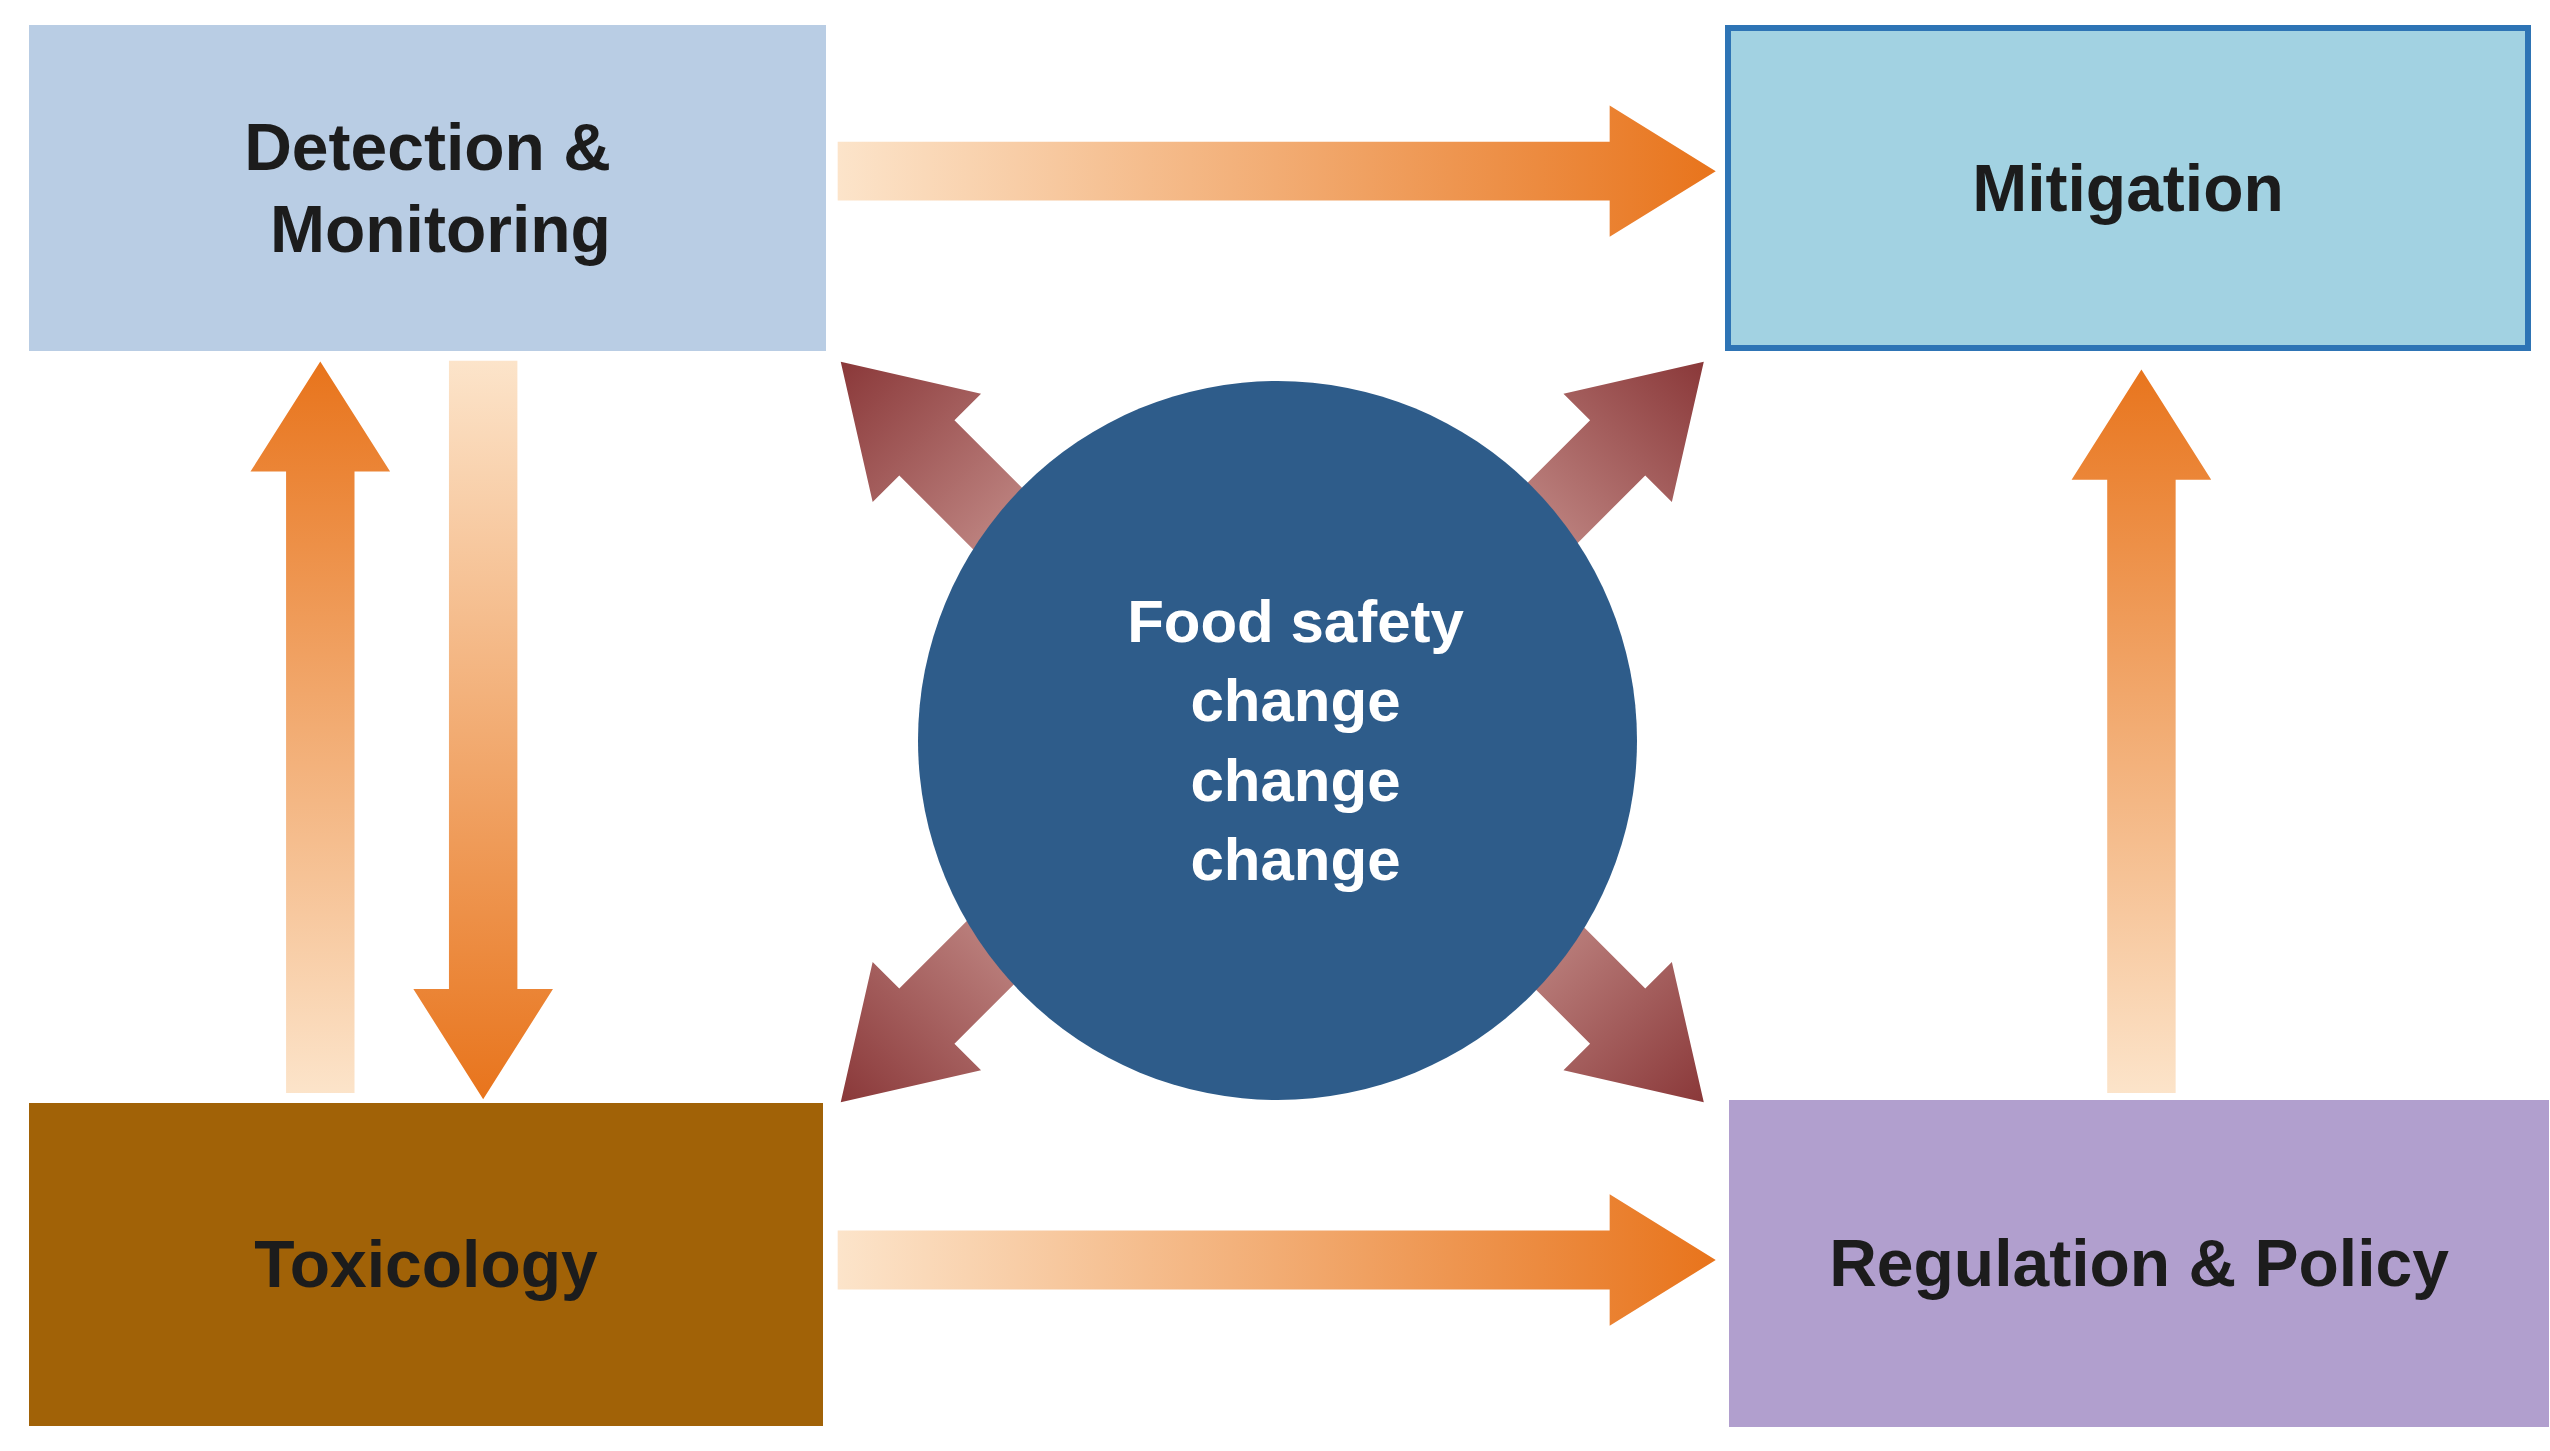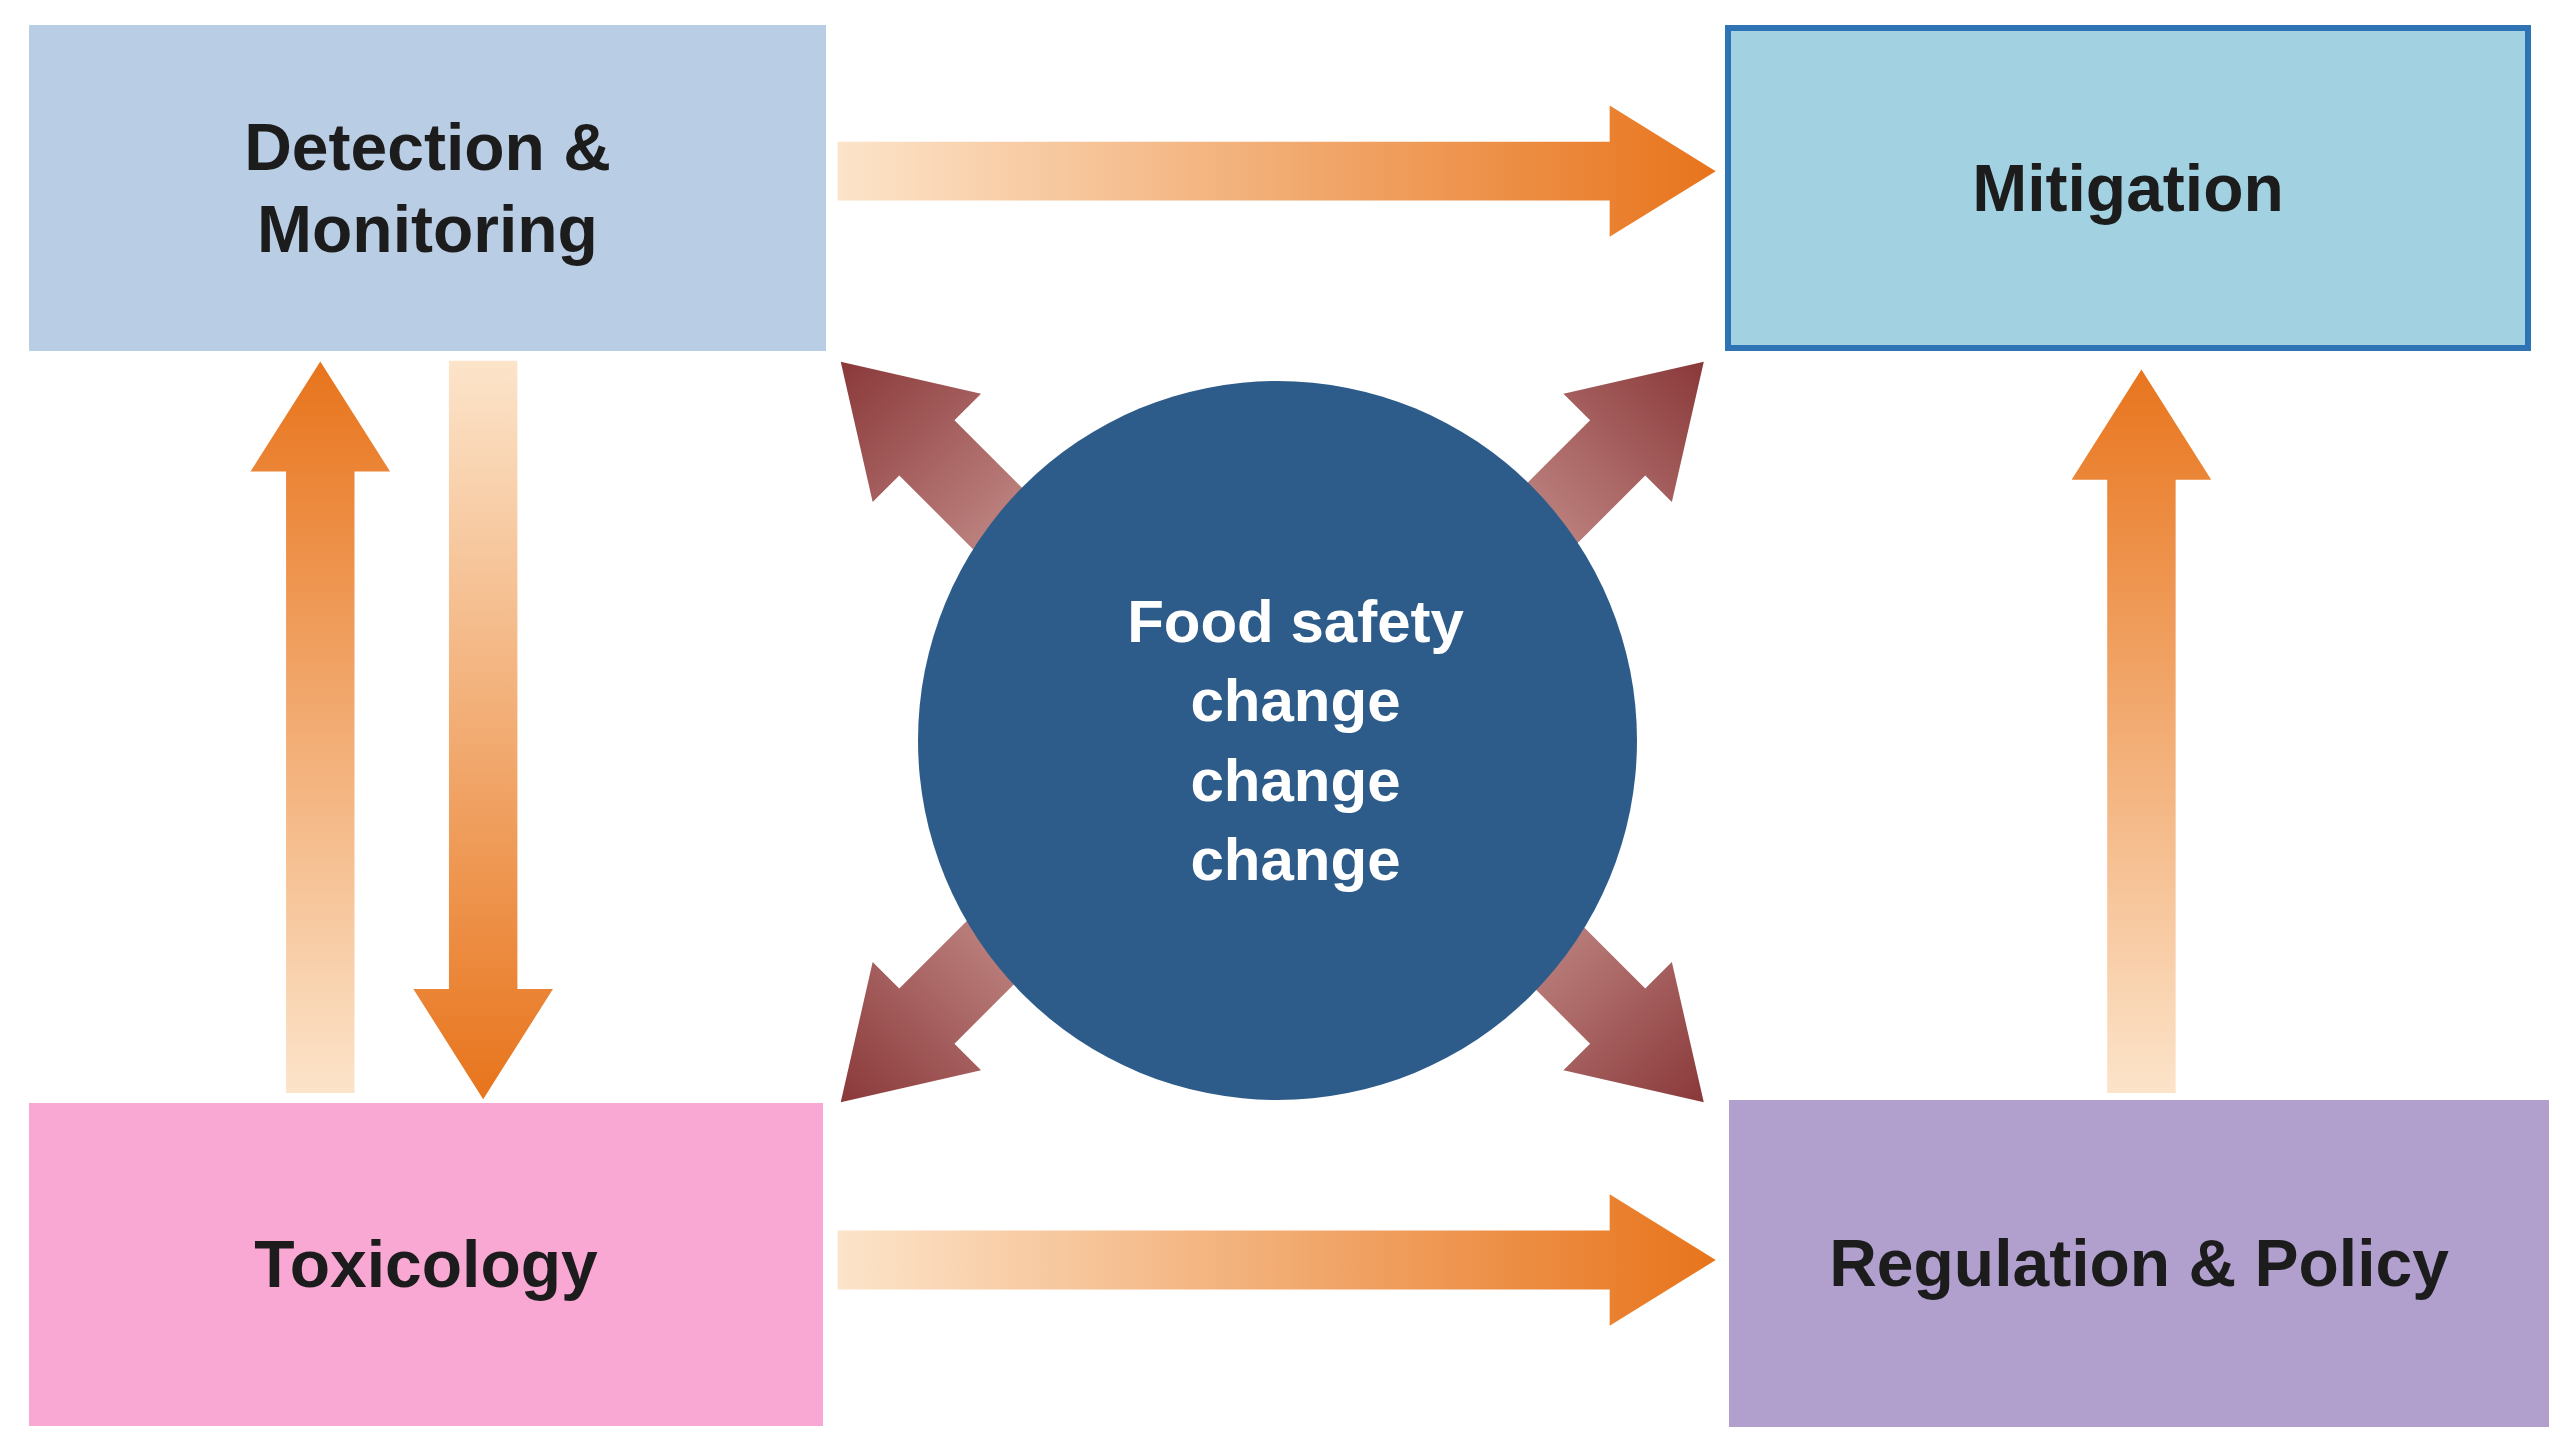--- a/index.html
+++ b/index.html
@@ -25,21 +25,21 @@
     font-weight: 700;
     font-size: 66px;
     color: #1c1c1c;
     line-height: 1.25;
     box-sizing: border-box;
   }
   .box-detection  { left: 29px;   top: 25px;   width: 797px; height: 326px; }
   .box-mitigation { left: 1725px; top: 25px;   width: 806px; height: 326px; border: 6.8px solid #2e74b5; }
   .box-toxicology { left: 29px;   top: 1103px; width: 794px; height: 323px; }
   .box-regulation { left: 1729px; top: 1100px; width: 820px; height: 327px; }
-  .box-line { display: block; }
+  .box-line { display: block; text-align: right; }
   .central-node {
     position: absolute;
     left: 918px; top: 381px;
     width: 719px; height: 719px;
     border-radius: 50%;
     display: flex;
     align-items: center;
     justify-content: center;
     text-align: center;
   }
@@ -105,21 +105,21 @@
     <div>
       <span class="box-line">Detection &amp;</span>
       <span class="box-line">Monitoring</span>
     </div>
   </div>
 
   <div class="node-box box-mitigation" style="background-color: rgb(162, 210, 226);">
     <span>Mitigation</span>
   </div>
 
-  <div class="node-box box-toxicology" style="background-color: #f9a8d4;">
+  <div class="node-box box-toxicology" style="background-color: #a16207;">
     <span>Toxicology</span>
   </div>
 
   <div class="node-box box-regulation" style="background-color: rgb(177, 159, 206);">
     <span>Regulation &amp; Policy</span>
   </div>
 
 </div>
 
 

